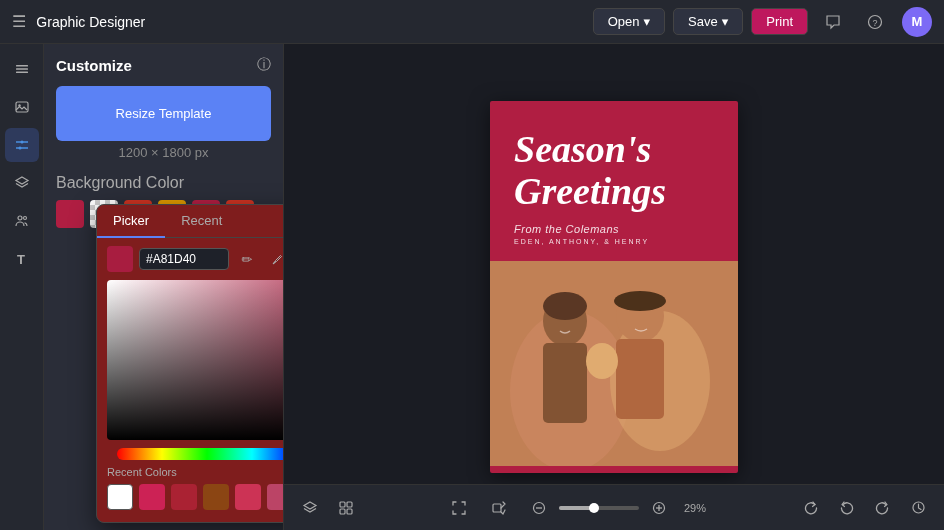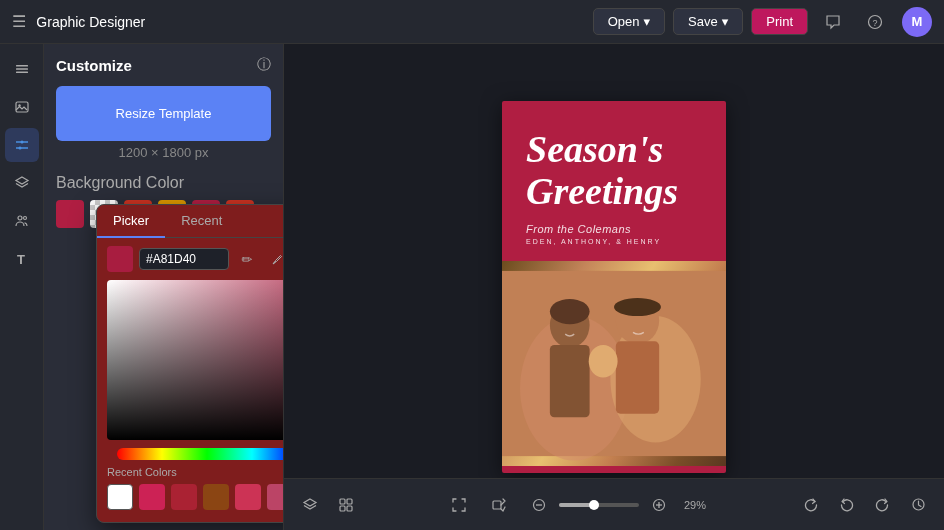--- a/index.html
+++ b/index.html
@@ -48,30 +48,30 @@
     .color-tool-btn { width: 24px; height: 24px; display: flex; align-items: center; justify-content: center; cursor: pointer; color: #aaa; font-size: 13px; border-radius: 3px; }
     .gradient-canvas { width: 270px; height: 160px; margin: 0 10px; border-radius: 4px; position: relative; background: linear-gradient(to bottom, rgba(0,0,0,0) 0%, rgba(0,0,0,1) 100%), linear-gradient(to right, rgba(255,255,255,1) 0%, #A81D40 100%); overflow: hidden; cursor: crosshair; }
     .hue-slider { width: 270px; margin: 8px 10px 4px; height: 12px; border-radius: 6px; background: linear-gradient(to right, #ff0000, #ffff00, #00ff00, #00ffff, #0000ff, #ff00ff, #ff0000); cursor: pointer; position: relative; }
     .recent-label { font-size: 11px; color: #aaa; margin: 6px 10px 6px; }
     .recent-swatches { display: flex; gap: 6px; padding: 0 10px; }
     .recent-swatch { width: 26px; height: 26px; border-radius: 4px; cursor: pointer; }
 
     
     .canvas-area { flex: 1; background: #1a1c23; display: flex; flex-direction: column; align-items: center; justify-content: center; position: relative; overflow: hidden; }
     .canvas-inner { position: relative; }
-    .design-card { width: 224px; height: 372px; background: #B01E42; border-radius: 2px; overflow: hidden; position: relative; box-shadow: 0 4px 20px rgba(0,0,0,0.5); }
+    .design-card { width: 248px; height: 372px; background: #B01E42; border-radius: 2px; overflow: hidden; position: relative; box-shadow: 0 4px 20px rgba(0,0,0,0.5); }
     .card-text-area { padding: 28px 24px 16px; }
     .card-title { font-size: 38px; font-weight: 800; color: #fff; line-height: 1.1; font-family: Georgia, serif; font-style: italic; }
     .card-subtitle { font-size: 11px; color: rgba(255,255,255,0.85); margin-top: 10px; font-style: italic; letter-spacing: 0.5px; }
     .card-names { font-size: 7px; color: rgba(255,255,255,0.85); letter-spacing: 2px; margin-top: 3px; }
     .card-photo { width: 100%; height: 205px; background: linear-gradient(135deg, #8B6914 0%, #c4915a 30%, #e8b87a 50%, #d4956a 70%, #8B6914 100%); position: relative; overflow: hidden; }
     .photo-overlay { position: absolute; inset: 0; background: linear-gradient(120deg, #6b4c1e 0%, #c4855a 25%, #e8c070 45%, #c48050 65%, #7a4e28 85%, #5a3820 100%); }
 
     
-    .bottom-bar { position: absolute; bottom: 0; left: 0; right: 0; height: 52px; background: #252830; border-top: 1px solid #333; display: flex; align-items: center; padding: 0 12px; gap: 12px; }
+    .bottom-bar { position: absolute; bottom: 0; left: 0; right: 0; height: 46px; background: #252830; border-top: 1px solid #333; display: flex; align-items: center; padding: 0 12px; gap: 12px; }
     .bottom-left { display: flex; gap: 8px; }
     .bottom-center { flex: 1; display: flex; align-items: center; justify-content: center; gap: 12px; }
     .bottom-right { display: flex; gap: 8px; align-items: center; }
     .bottom-icon { width: 28px; height: 28px; border-radius: 4px; display: flex; align-items: center; justify-content: center; cursor: pointer; color: #aaa; font-size: 13px; }
     .zoom-controls { display: flex; align-items: center; gap: 6px; }
     .zoom-slider { width: 80px; height: 4px; background: #555; border-radius: 2px; position: relative; }
     .zoom-track { height: 4px; background: #aaa; border-radius: 2px; width: 40%; }
     .zoom-thumb { width: 10px; height: 10px; border-radius: 50%; background: #fff; position: absolute; top: -3px; left: 38%; }
     .zoom-pct { font-size: 11px; color: #aaa; width: 32px; text-align: center; }
   </style>

